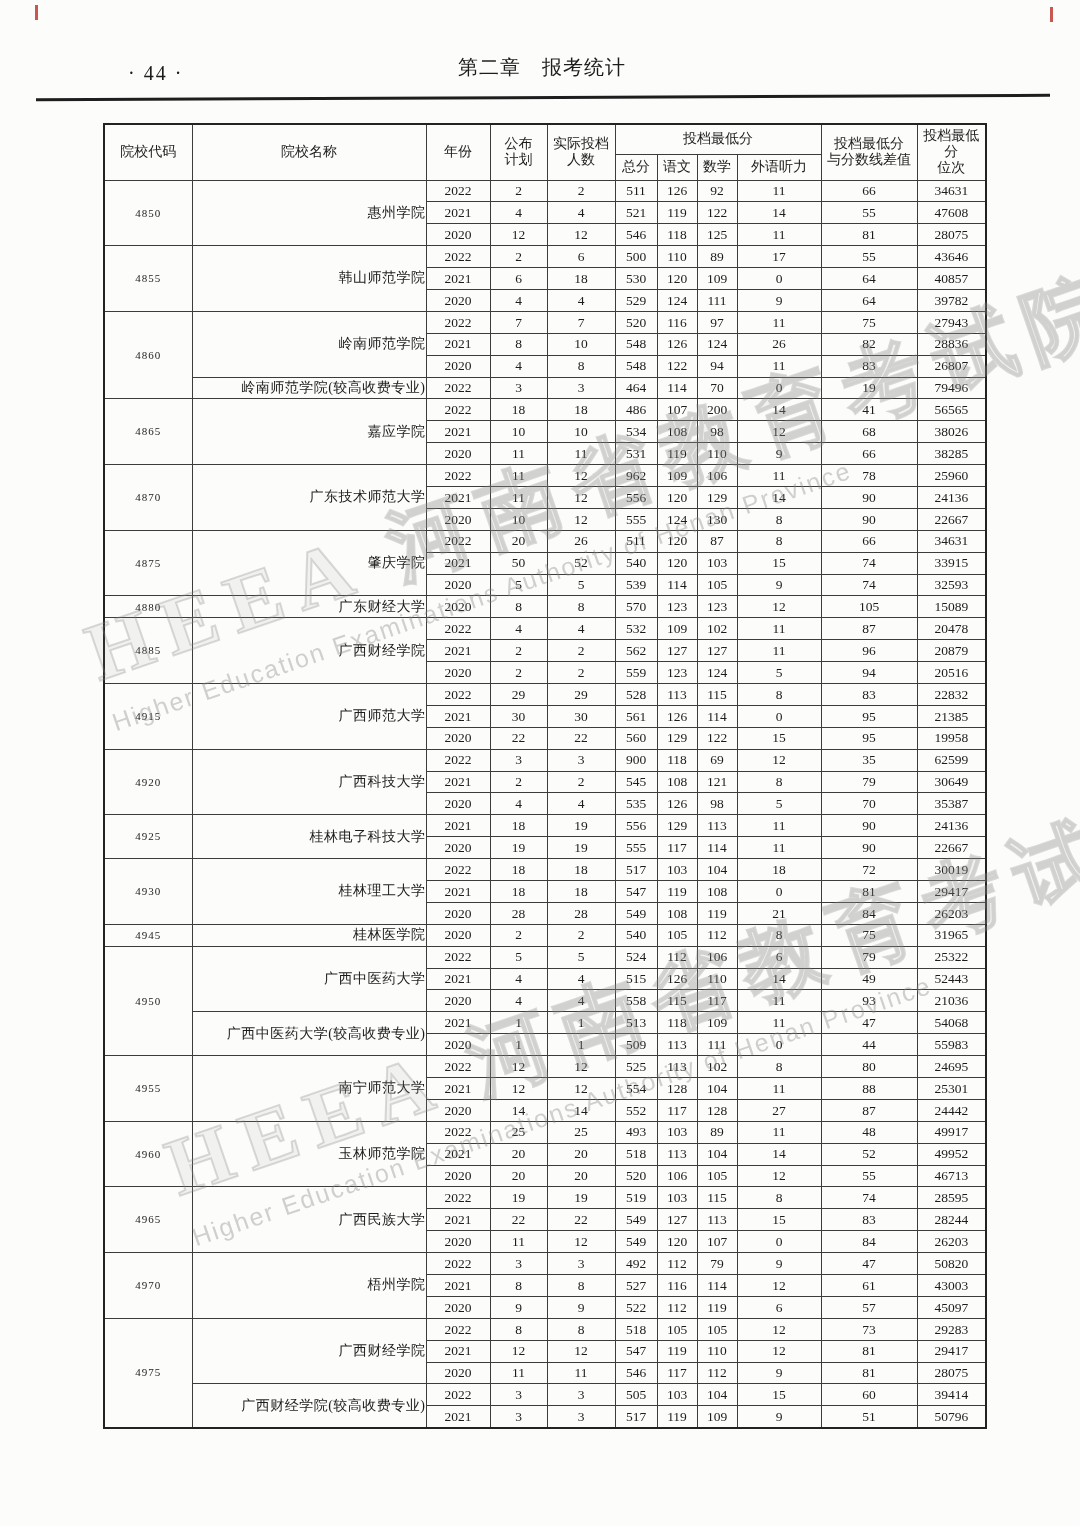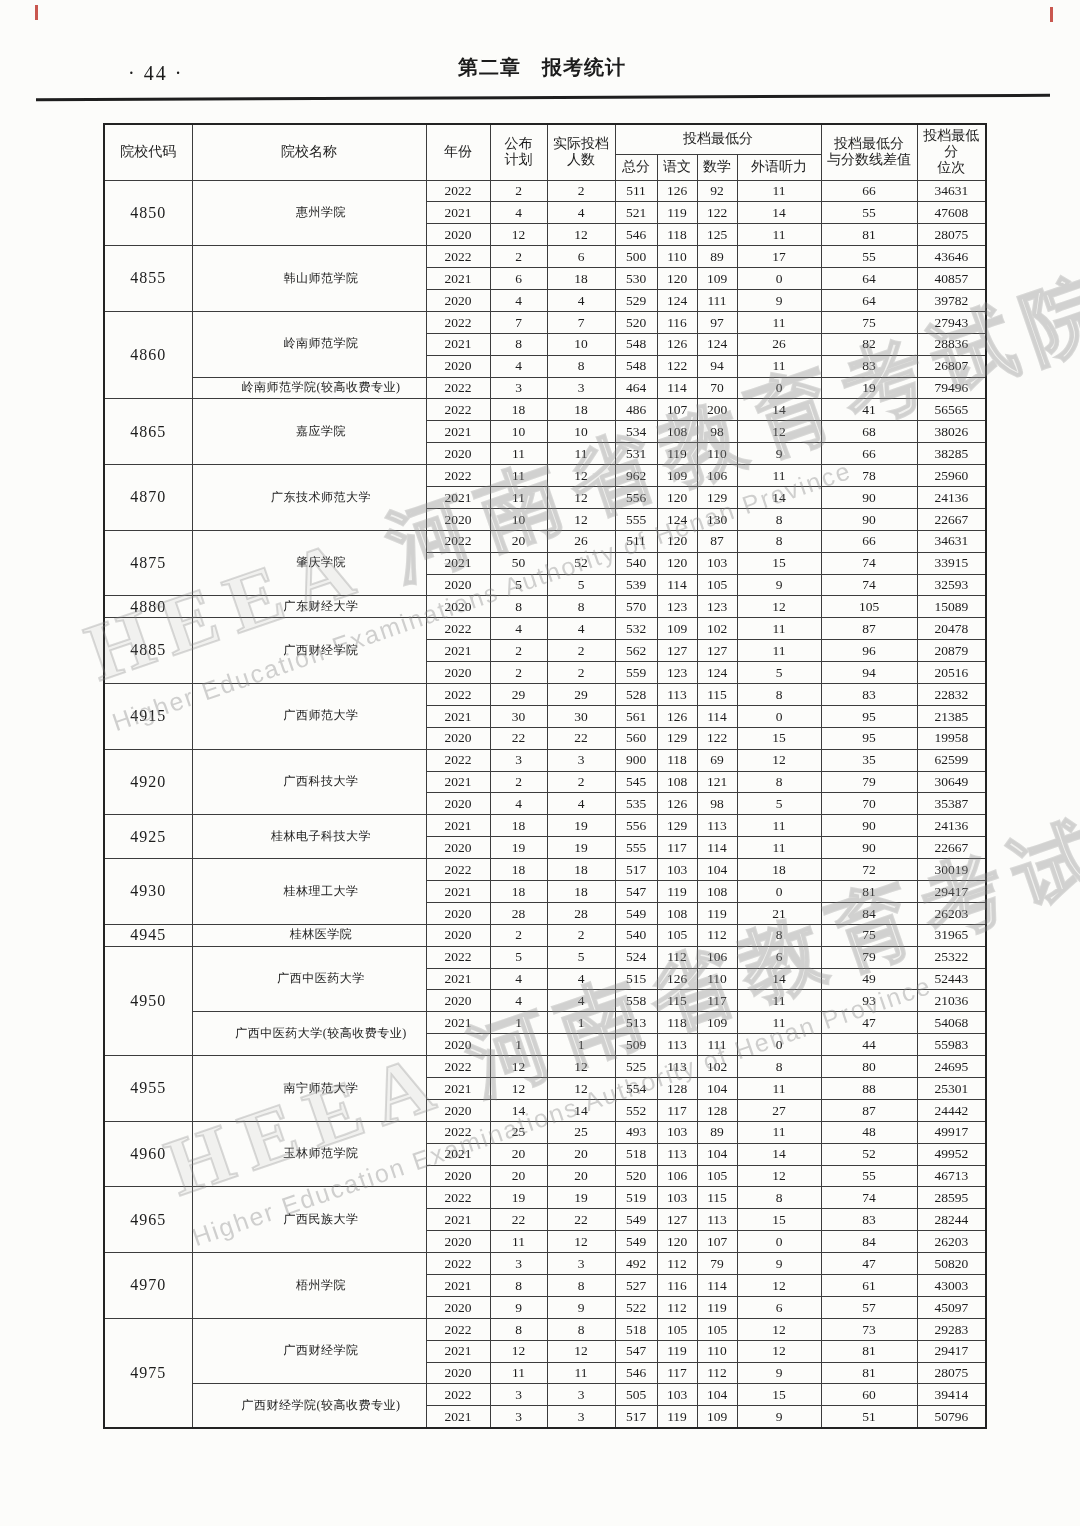--- a/index.html
+++ b/index.html
@@ -14,21 +14,21 @@
   
   .page-header{
     position:absolute;top:50px;left:36px;right:32px;height:34px;
   }
   .page-num{
     position:absolute;left:92px;top:12px;
     font-size:20px;letter-spacing:2px;
   }
   .chapter{
     position:absolute;left:0;right:0;top:4px;text-align:center;
-    font-size:20px;font-weight:bold;letter-spacing:1px;
+    font-size:20px;font-weight:normal;letter-spacing:1px;
   }
   .header-rule{
     position:absolute;top:96px;left:36px;right:30px;height:4px;
     border-top:3px solid #1e1e1e;
     transform:rotate(-0.25deg);
   }
   
   .scan-mark{position:absolute;width:3px;height:15px;background:#c03a30;opacity:.85;}
   .scan-mark.tl{left:35px;top:5px;}
   .scan-mark.tr{left:1050px;top:7px;}
@@ -47,24 +47,24 @@
   }
   table.stats{border:2px solid #222;}
   table.stats thead tr:first-child{height:30px;}
   table.stats thead tr:last-child{height:26px;}
   table.stats th{
     font-weight:normal;font-size:14px;
     white-space:pre-line;
   }
   table.stats tbody tr{height:21.9px;}
   table.stats td.name-cell{
-    text-align:center;padding-left:24px;font-size:12px;
+    text-align:right;padding-left:24px;font-size:14px;
     letter-spacing:.5px;
   }
-  table.stats td.code-cell{font-size:16px;letter-spacing:1px;}
+  table.stats td.code-cell{font-size:11px;letter-spacing:1px;}
   
   .wm{
     position:absolute;z-index:6;pointer-events:none;
     transform:rotate(-19deg);transform-origin:left center;
     white-space:nowrap;
   }
   .wm .cn{
     font-size:82px;font-weight:bold;letter-spacing:14px;
     color:rgba(150,150,150,0.10);
     -webkit-text-stroke:2px rgba(135,135,135,0.30);

